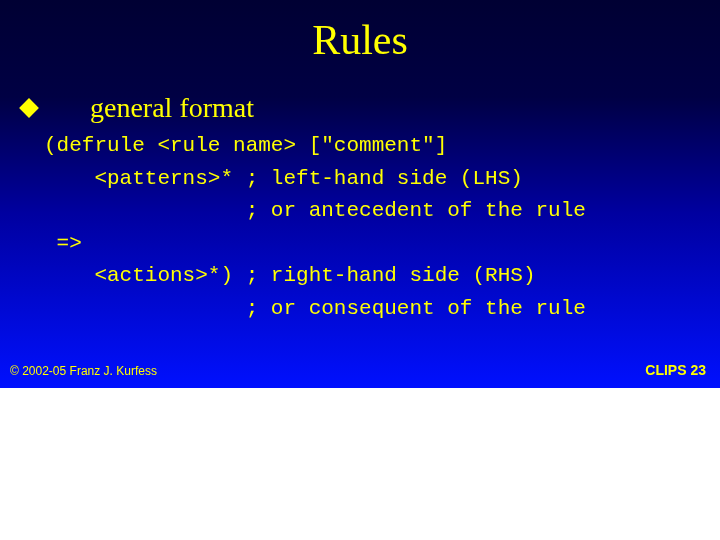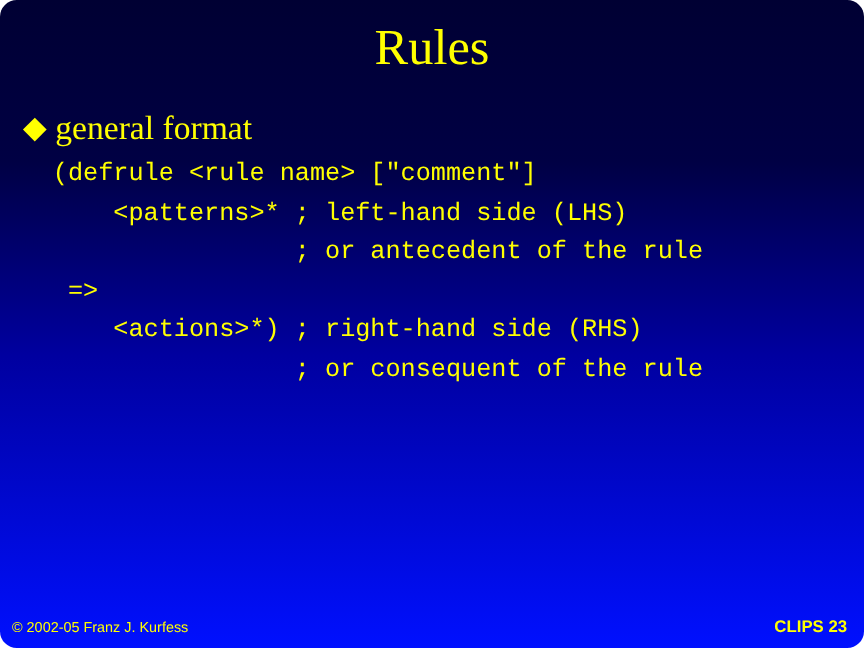--- a/index.html
+++ b/index.html
@@ -4,40 +4,40 @@
 <style>
   html, body {
     margin: 0;
     padding: 0;
     width: 720px;
     height: 540px;
     overflow: hidden;
   }
   .slide {
     width: 720px;
-    height: 540px;
+    height: 388px;
     background: linear-gradient(to bottom, #000033 0%, #000044 25%, #0000a0 55%, #0010ff 100%);
     position: relative;
     font-family: "Times New Roman", Times, serif;
     color: #ffff00;
     box-sizing: border-box;
-    border-radius: 14px;
   }
   .title {
     text-align: center;
     font-size: 42px;
     font-weight: 400;
     padding-top: 16px;
     color: #ffff00;
   }
   .bullet-row {
     display: flex;
     align-items: center;
     margin-top: 28px;
     margin-left: 22px;
+    gap: 44px;
   }
   .diamond {
     width: 14px;
     height: 14px;
     background: #ffff00;
     transform: rotate(45deg);
     margin-right: 10px;
     flex-shrink: 0;
   }
   .bullet-text {

